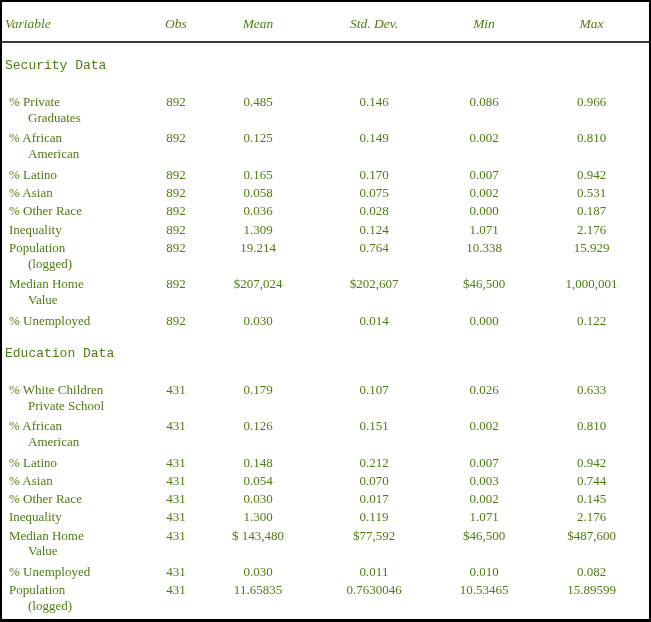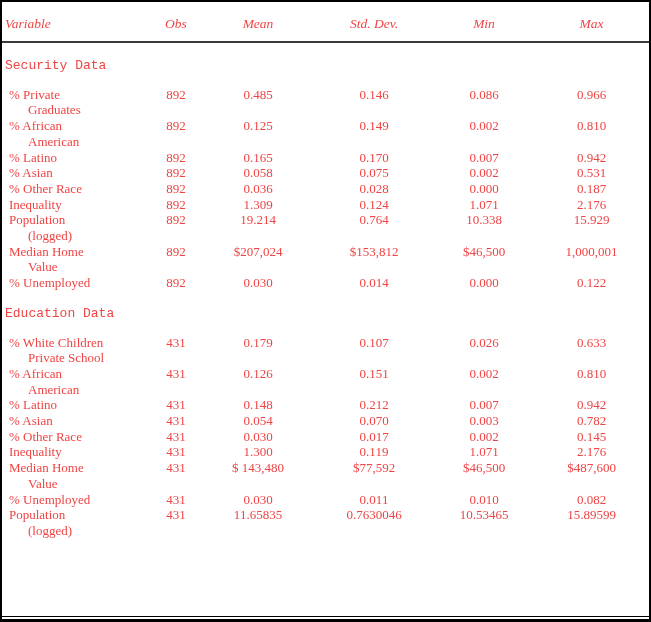--- a/index.html
+++ b/index.html
@@ -4,23 +4,23 @@
 <style>
   html, body { margin: 0; padding: 0; background: #888; }
   .page {
     width: 651px;
     height: 622px;
     box-sizing: border-box;
     background: #ffffff;
     border: 2px solid #000;
     border-bottom-width: 3px;
     display: flex;
-    flex-direction: column;
+    flex-direction: row;
     font-family: "Liberation Serif", "DejaVu Serif", serif;
-    color: #ef4444;
+    color: #4d7c0f;
     overflow: hidden;
   }
   table {
     border-collapse: collapse;
     table-layout: fixed;
     width: 100%;
   }
   col.c-var { width: 148px; }
   col.c-obs { width: 52px; }
   col.c-mean { width: 112px; }
@@ -173,21 +173,21 @@
     <td class="num">15.929</td>
   </tr>
 
   <tr class="data-row">
     <td class="var-cell">
       <div class="var-line var-line1">Median Home</div>
       <div class="var-line var-line2">Value</div>
     </td>
     <td class="num">892</td>
     <td class="num">$207,024</td>
-    <td class="num">$153,812</td>
+    <td class="num">$202,607</td>
     <td class="num">$46,500</td>
     <td class="num">1,000,001</td>
   </tr>
 
   <tr class="data-row">
     <td class="var-cell">
       <div class="var-line var-line1">% Unemployed</div>
 
     </td>
     <td class="num">892</td>
@@ -240,21 +240,21 @@
 
   <tr class="data-row">
     <td class="var-cell">
       <div class="var-line var-line1">% Asian</div>
 
     </td>
     <td class="num">431</td>
     <td class="num">0.054</td>
     <td class="num">0.070</td>
     <td class="num">0.003</td>
-    <td class="num">0.782</td>
+    <td class="num">0.744</td>
   </tr>
 
   <tr class="data-row">
     <td class="var-cell">
       <div class="var-line var-line1">% Other Race</div>
 
     </td>
     <td class="num">431</td>
     <td class="num">0.030</td>
     <td class="num">0.017</td>

